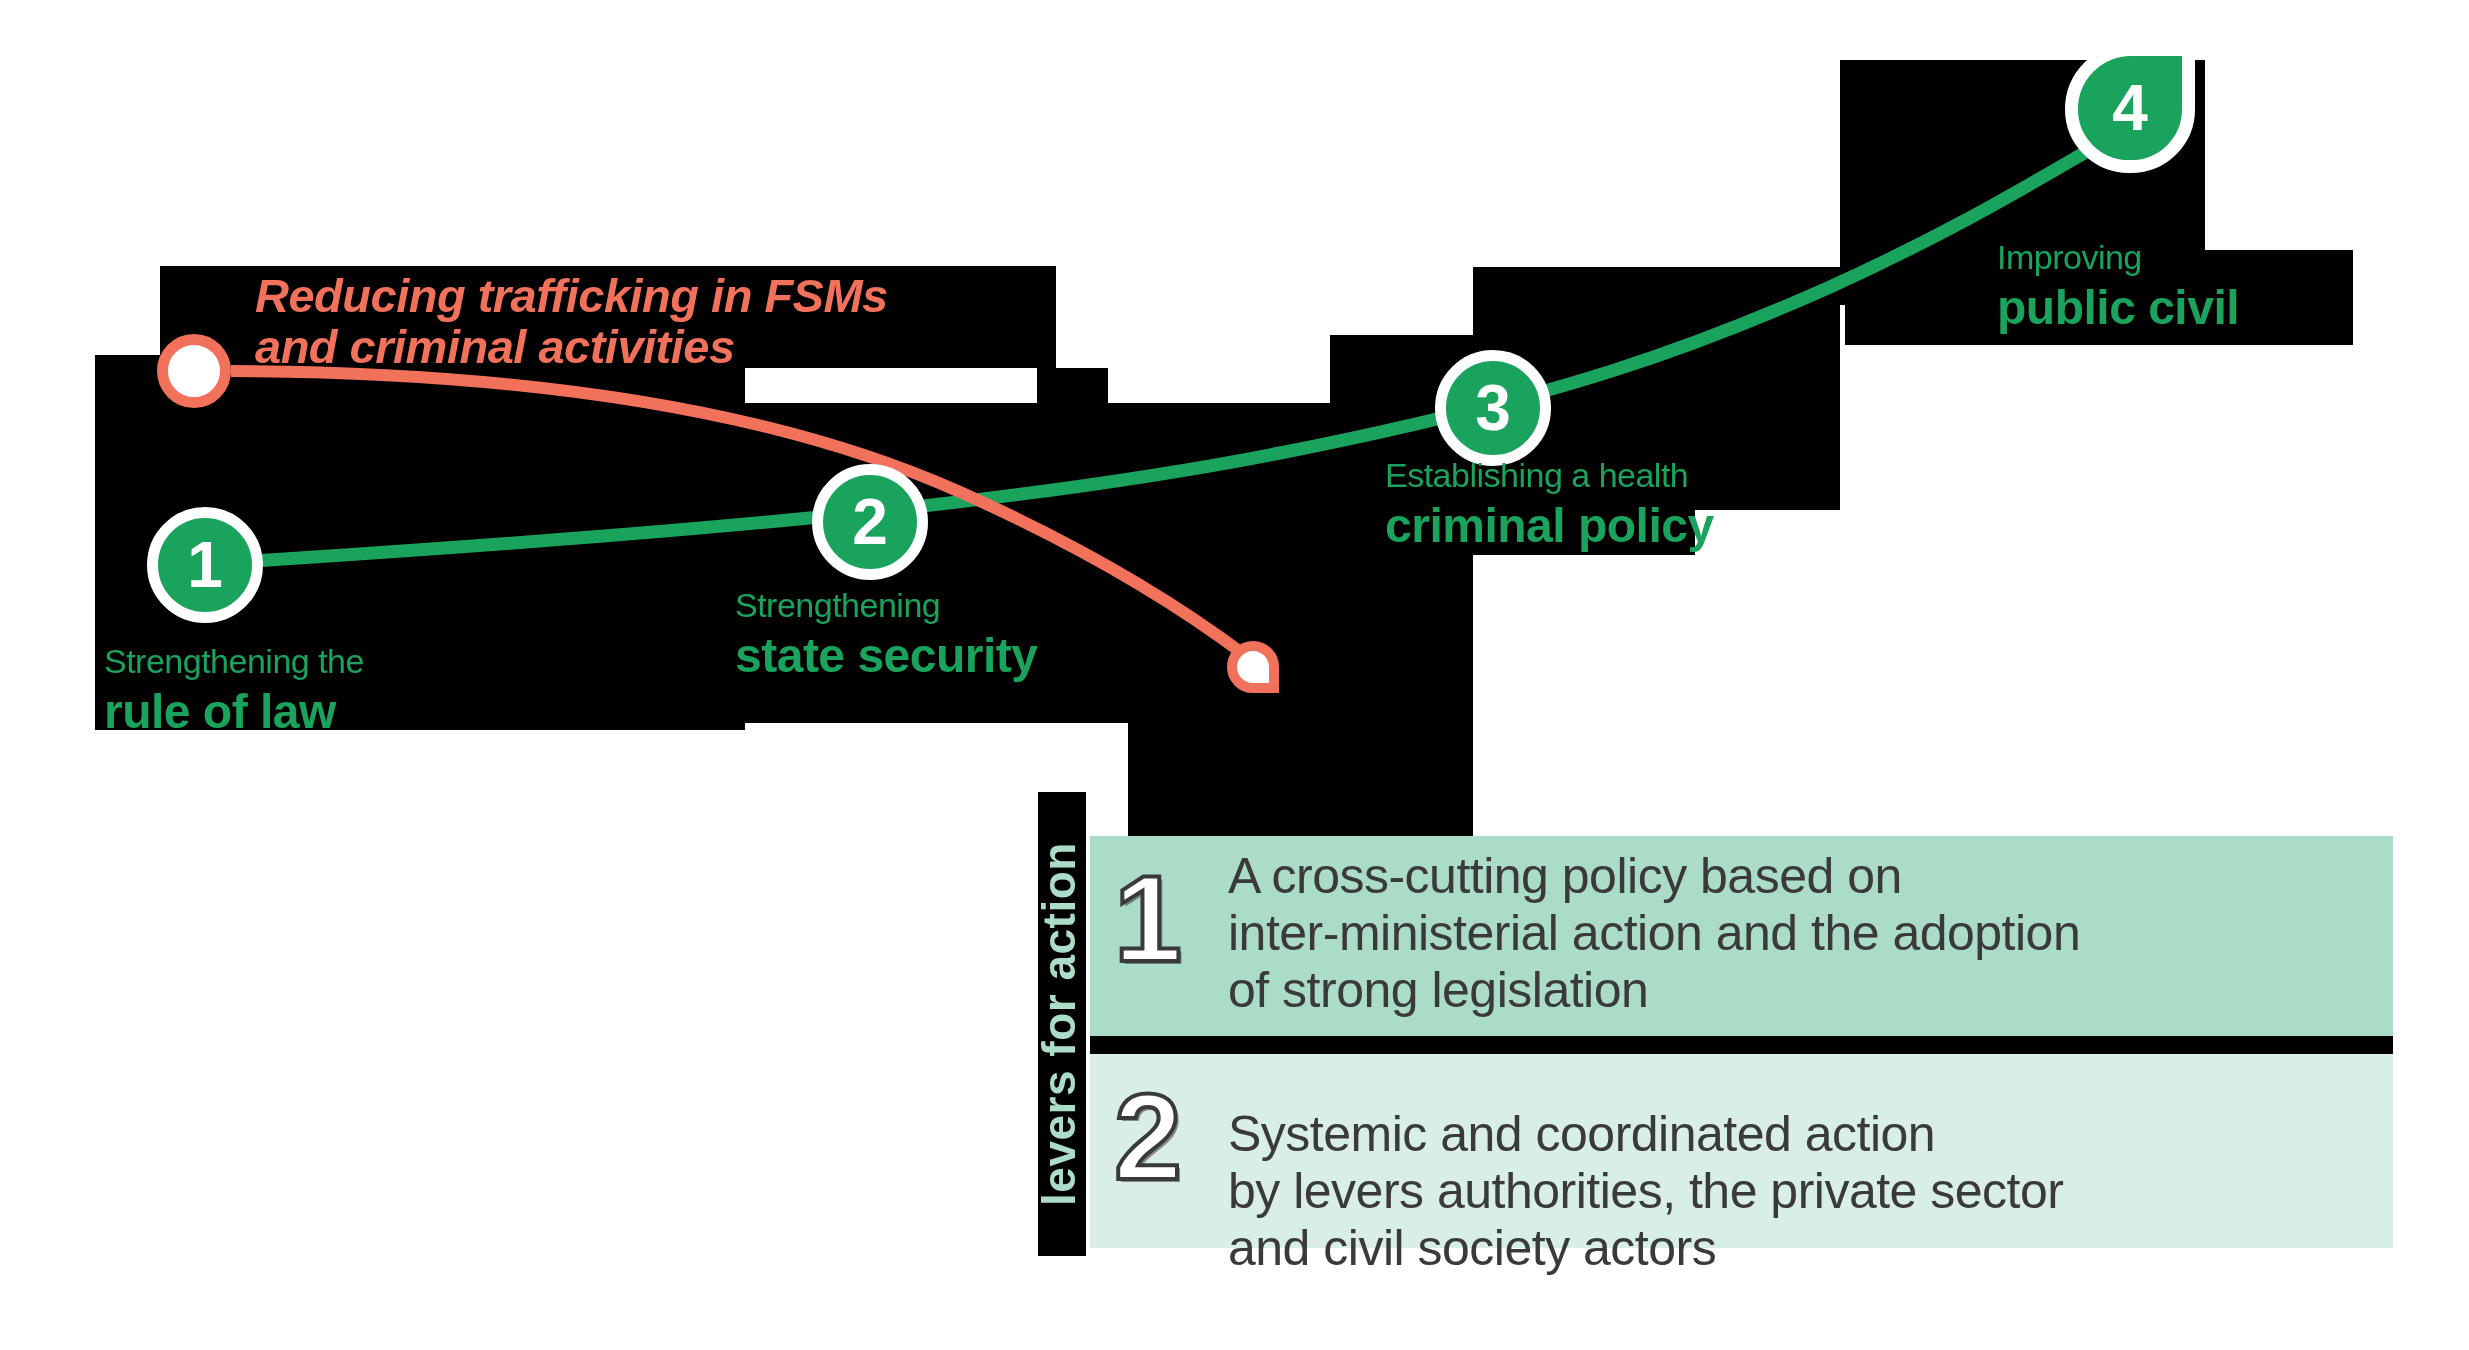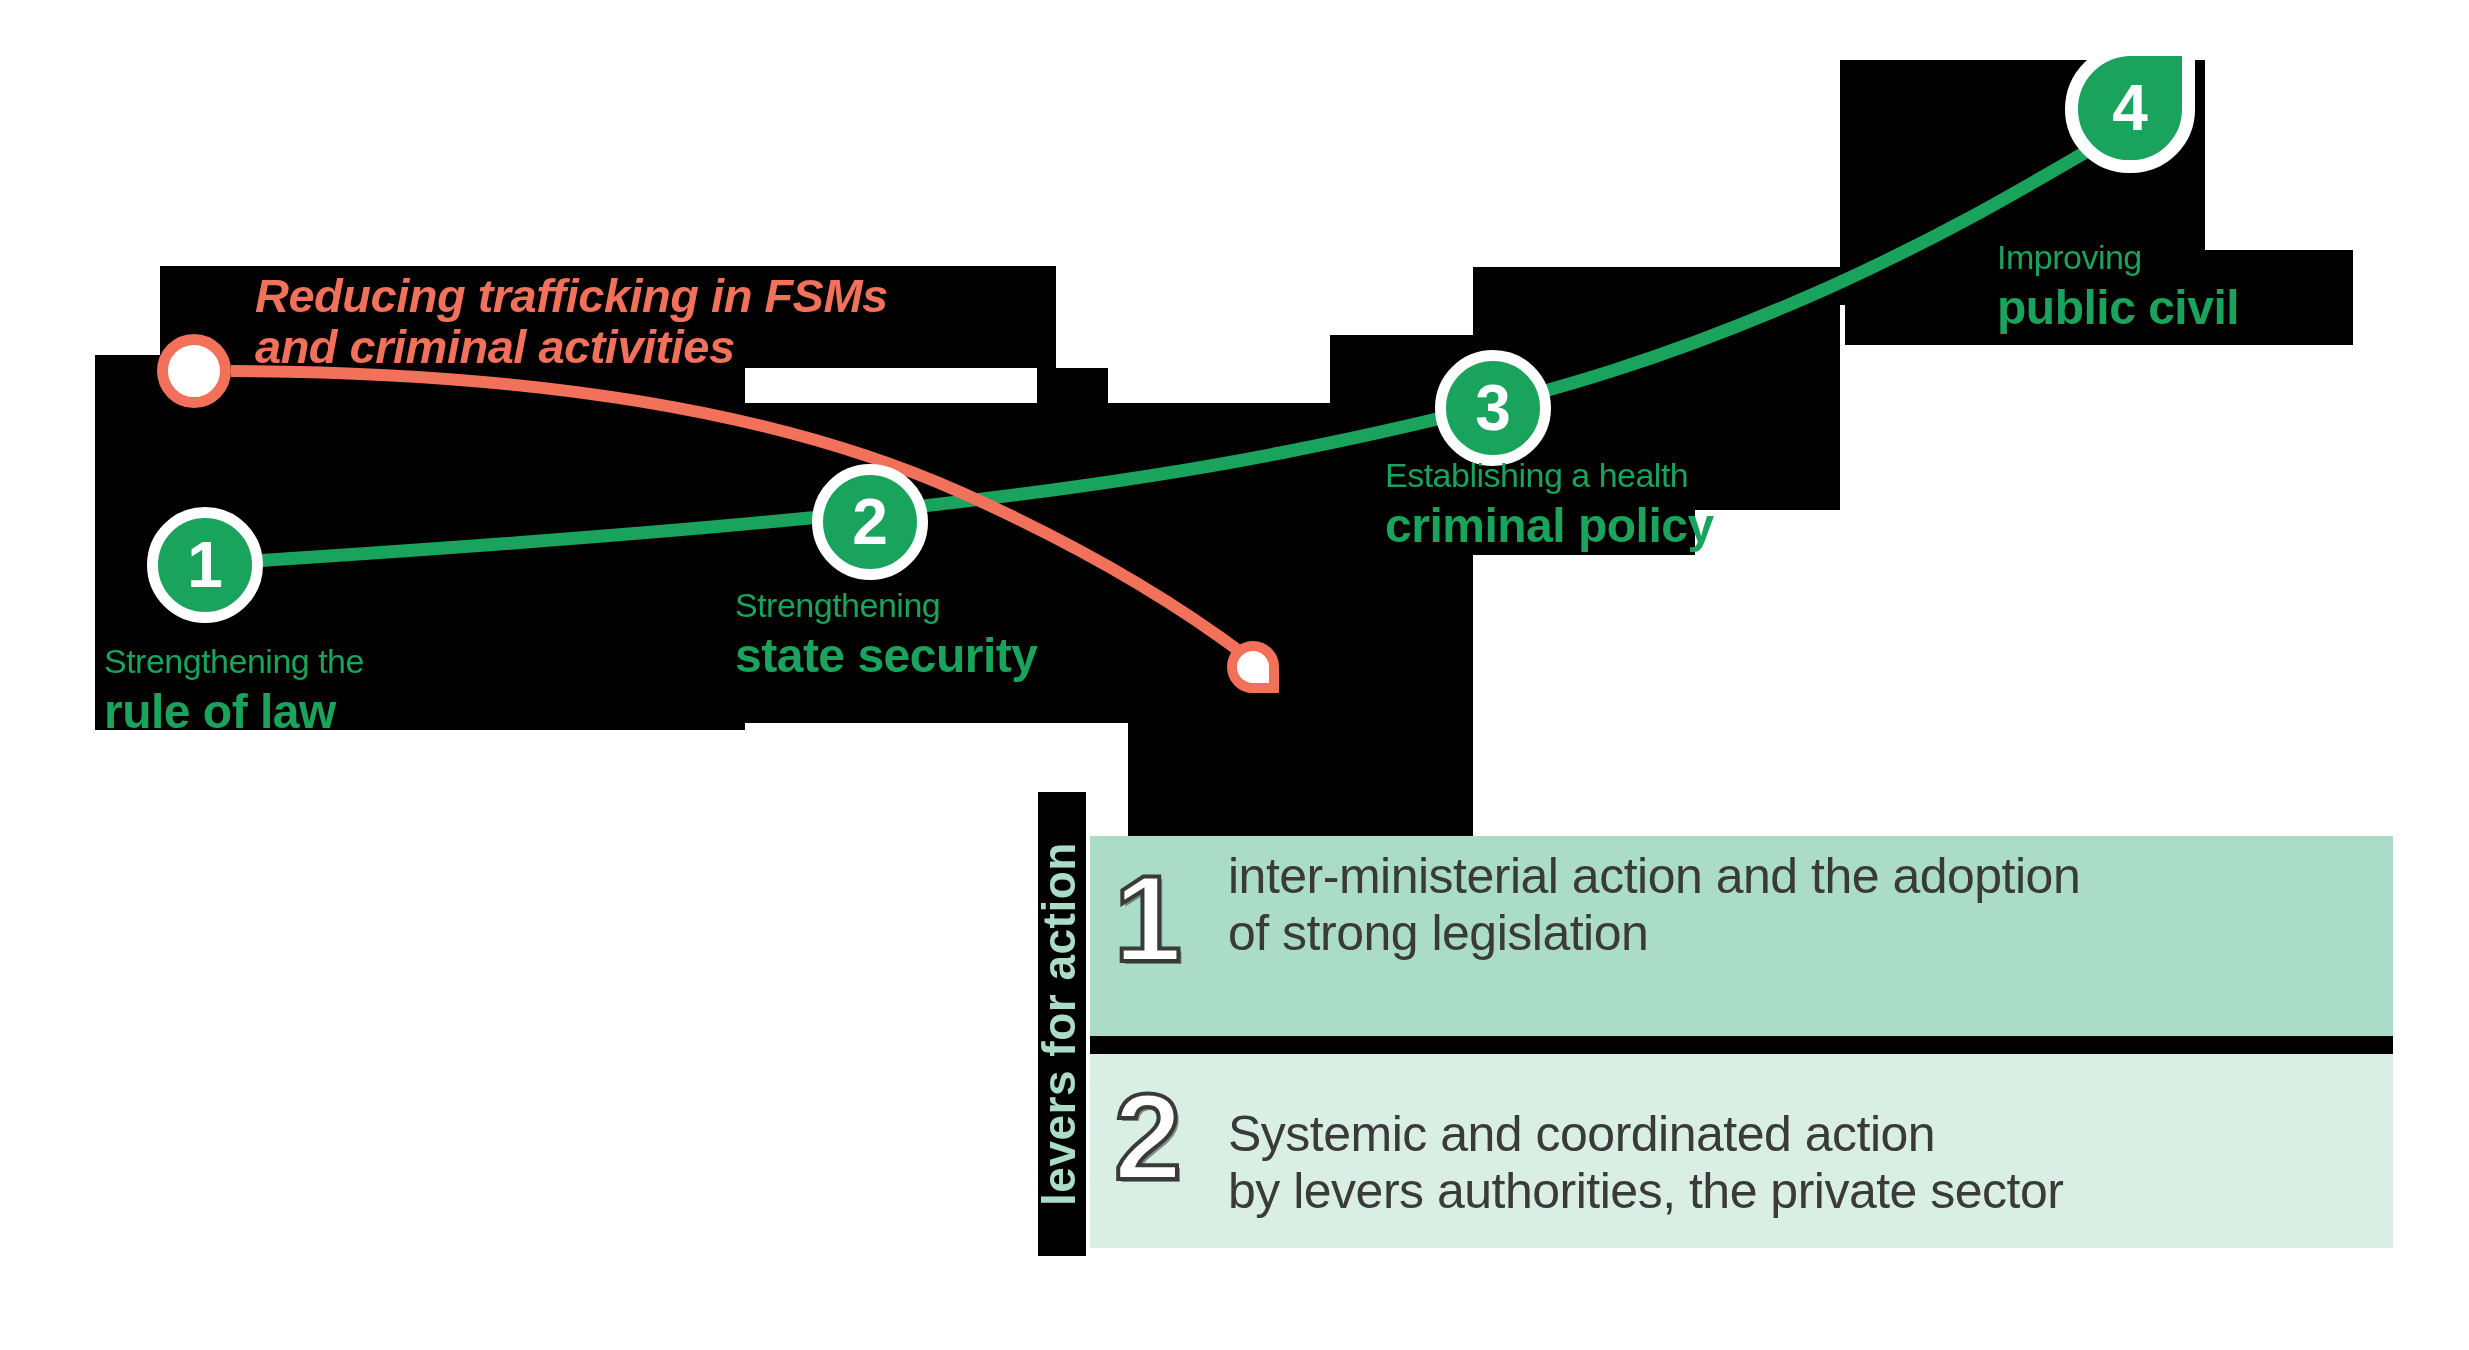--- a/index.html
+++ b/index.html
@@ -131,23 +131,25 @@
   </div>
   <div class="lbl lbl-green" id="label-4">
     <span class="line-reg">Improving</span>
     <span class="line-bold">public civil</span>
   </div>
 
   <div id="strip-label">levers for action</div>
 
   <div class="row-num" id="num-1">1</div>
   <div class="row-text" id="text-1">
+    <span>A cross-cutting policy based on</span>
     <span>inter-ministerial action and the adoption</span>
     <span>of strong legislation</span>
   </div>
 
   <div class="row-num" id="num-2">2</div>
   <div class="row-text" id="text-2">
     <span>Systemic and coordinated action</span>
     <span>by levers authorities, the private sector</span>
+    <span>and civil society actors</span>
   </div>
 
 </div>
 
 </body></html>

